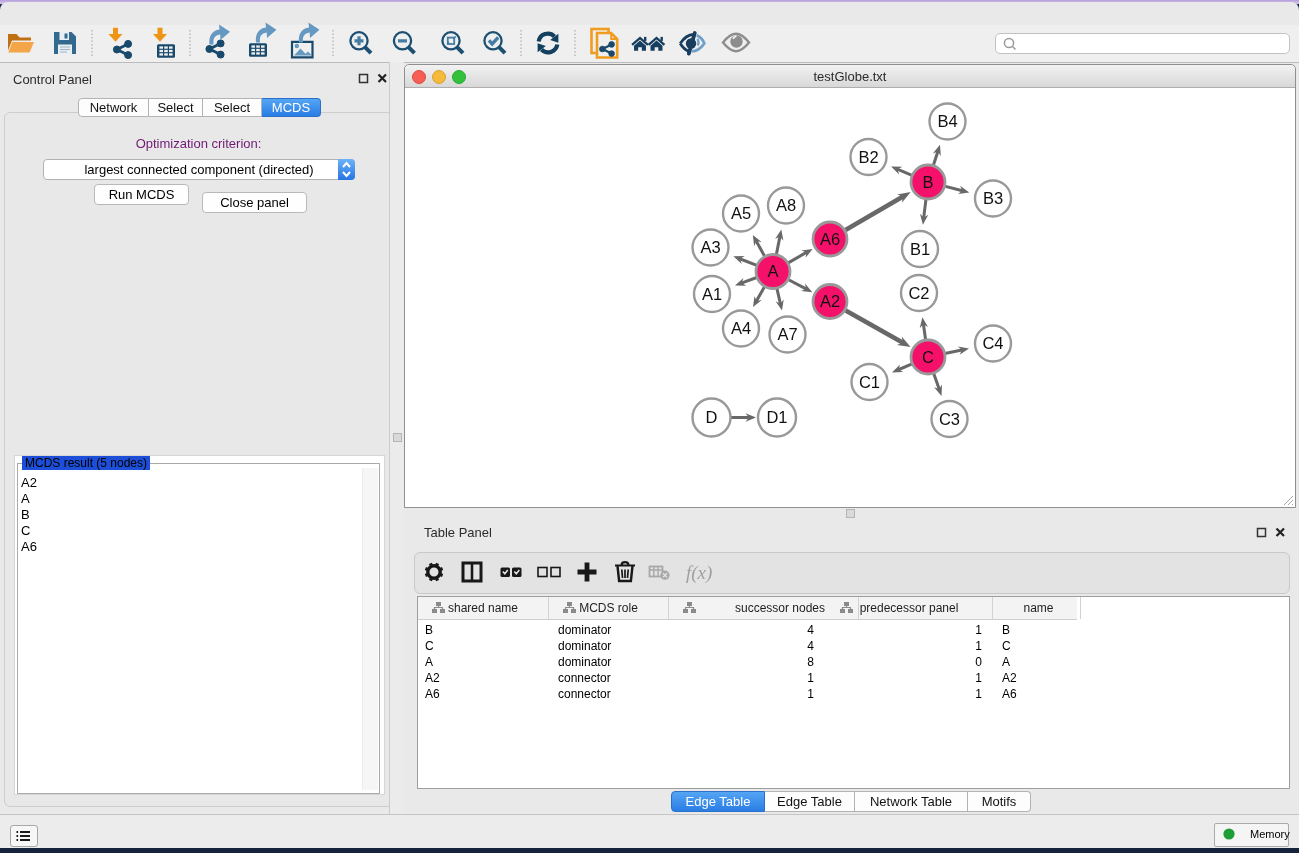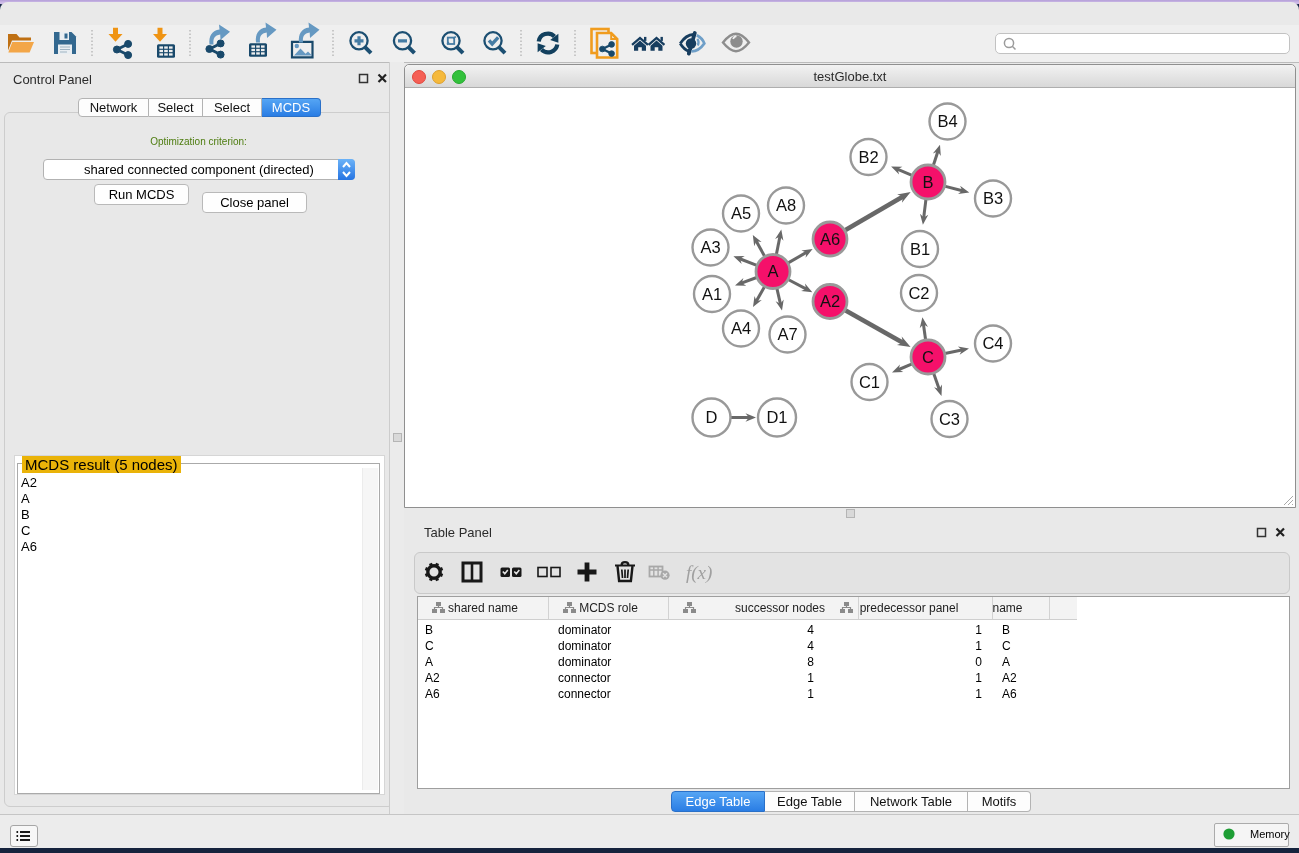--- a/index.html
+++ b/index.html
@@ -26,21 +26,21 @@
 #cpanel{position:absolute;left:4px;top:110px;width:388px;height:693px;background:#e8e8e8;
  border:1px solid #cdcdcd;border-radius:6px}
 #combo{position:absolute;left:43px;top:157px;width:310px;height:19px;background:#fff;
  border:1px solid #b2b2b2;border-radius:4px;font-size:13px;text-align:center;line-height:19px;color:#000}
 #combobtn{position:absolute;left:338px;top:157px;width:17px;height:21px;border-radius:0 4px 4px 0;
  background:linear-gradient(#6cb3f8,#2674e2);border:0px}
 .btn{position:absolute;height:19px;background:#fefefe;border:1px solid #b9b9b9;border-radius:4px;
  font-size:13px;text-align:center;color:#000;line-height:19px}
 #listpanel{position:absolute;left:14px;top:453px;width:369px;height:338px;background:#fff;border:1px solid #d6d6d6}
 #fieldset{position:absolute;left:17px;top:461px;width:361px;height:329px;border:1px solid #aaaaaa}
-#legend{position:absolute;left:22px;top:454px;background:#eab308;padding:0 3px;font-size:15px;color:#000}
+#legend{position:absolute;left:22px;top:454px;background:#1d4ed8;padding:0 3px;font-size:12px;color:#000}
 .litem{position:absolute;left:21px;font-size:13px;color:#000;line-height:16px}
 #lscroll{position:absolute;left:362px;top:466px;width:15px;height:322px;background:#f6f6f6;border-left:1px solid #ececec}
 #netwin{position:absolute;left:404px;top:62px;width:890px;height:442px;background:#fff;
  border:1px solid #8f8f8f;border-radius:5px 5px 0 0}
 #nettitle{position:absolute;left:0;top:0;width:890px;height:22px;
  background:linear-gradient(#f2f2f2,#d8d8d8);border-bottom:1px solid #aeaeae;border-radius:5px 5px 0 0}
 #netcanvas{position:absolute;left:1px;top:23px;width:888px;height:418px;background:#fff}
 #statusbar{position:absolute;left:0;top:812px;width:1299px;height:34px;background:#ececec;border-top:1px solid #c5c5c5}
 .hcell{position:absolute;top:0;height:22px;border-right:1px solid #d2d2d2;font-size:12px;color:#1e1e1e;text-align:center;line-height:22px}
 .trow{position:absolute;font-size:12px;color:#000;height:16px;line-height:16px}
@@ -201,22 +201,22 @@
 <rect x="2.5" y="2.5" width="8" height="8" fill="none" stroke="#333" stroke-width="1.5"></rect>
 <path d="M21.5,2.5 L29,10 M29,2.5 L21.5,10" stroke="#222" stroke-width="2.2"></path>
     </svg>
 <div id="cpanel"></div>
 <div class="tabrow" style="left:78px;top:96px">
 <div class="tab tabfirst" style="width:69px">Network</div>
 <div class="tab" style="width:53px">Select</div>
 <div class="tab" style="width:58px">Select</div>
 <div class="tab tablast tabsel" style="width:58px">MCDS</div>
 </div>
-<div class="abs" style="left:0px;top:134px;width:397px;text-align:center;font-size:10px;color:#4d7c0f">Optimization criterion:</div>
-<div id="combo">shared connected component (directed)</div>
+<div class="abs" style="left:0px;top:134px;width:397px;text-align:center;font-size:13px;color:#701a75">Optimization criterion:</div>
+<div id="combo">largest connected component (directed)</div>
 <div id="combobtn"><svg width="17" height="21">
 <path d="M5,8 L8.5,4 L12,8" fill="none" stroke="#fff" stroke-width="2"></path>
 <path d="M5,13 L8.5,17 L12,13" fill="none" stroke="#fff" stroke-width="2"></path>
       </svg></div>
 <div class="btn" style="left:94px;top:182px;width:93px">Run MCDS</div>
 <div class="btn" style="left:202px;top:190px;width:103px">Close panel</div>
 <div id="listpanel"></div>
 <div id="fieldset"></div>
 <div id="legend">MCDS result (5 nodes)</div>
 <div id="lscroll"></div>
@@ -407,21 +407,21 @@
     </svg>
 <div class="hcell" style="left:826px;width:166px;top:595px">predecessor panel</div>
 <svg width="13" height="12" style="position:absolute;left:840px;top:600px">
       <g fill="#8a8a8a">
         <rect x="4" y="0" width="5" height="4"></rect>
         <rect x="0" y="7" width="5" height="4"></rect>
         <rect x="8" y="7" width="5" height="4"></rect>
         <path d="M6.5,4 v2 M2.5,7 v-1.5 h8 V7" stroke="#8a8a8a" fill="none" stroke-width="1.2"></path>
       </g>
     </svg>
-<div class="hcell" style="left:966px;width:83px;top:595px">name</div>
+<div class="hcell" style="left:997px;width:83px;top:595px">name</div>
 <div class="trow" style="left:425px;top:620px">B</div>
     <div class="trow" style="left:558px;top:620px">dominator</div>
     <div class="trow" style="left:714px;top:620px;width:100px;text-align:right">4</div>
     <div class="trow" style="left:882px;top:620px;width:100px;text-align:right">1</div>
     <div class="trow" style="left:1002px;top:620px">B</div>
 <div class="trow" style="left:425px;top:636px">C</div>
     <div class="trow" style="left:558px;top:636px">dominator</div>
     <div class="trow" style="left:714px;top:636px;width:100px;text-align:right">4</div>
     <div class="trow" style="left:882px;top:636px;width:100px;text-align:right">1</div>
     <div class="trow" style="left:1002px;top:636px">C</div>

